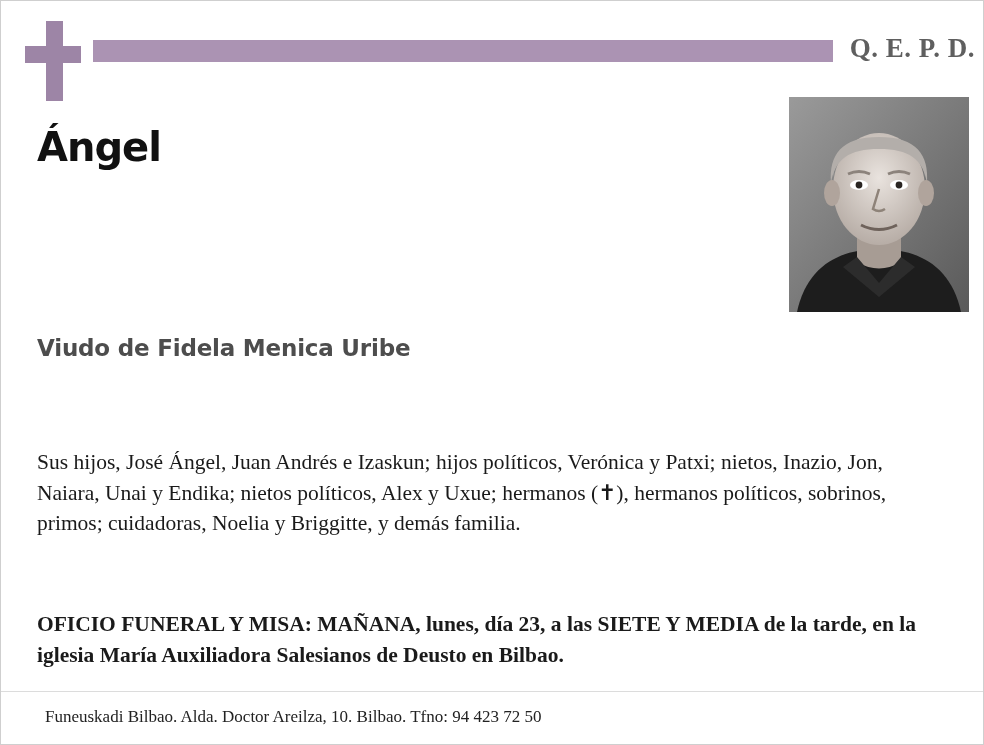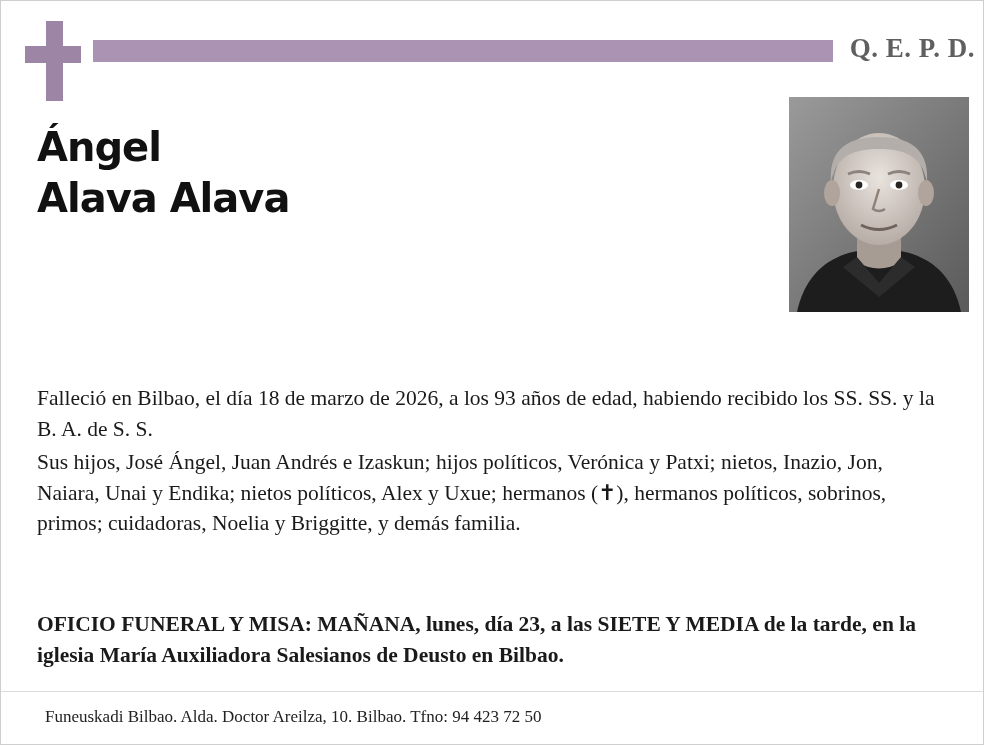--- a/index.html
+++ b/index.html
@@ -194,24 +194,23 @@
       <path d="M90 92 L84 112 Q90 116 96 112" stroke="#8e8379" stroke-width="2.5" fill="none"></path>
 
       <path d="M72 128 Q90 137 108 128" stroke="#6e625b" stroke-width="3" fill="none"></path>
 
       <path d="M68 160 L90 186 L112 160 L126 170 L90 200 L54 170 Z" fill="#2c2c2c"></path>
     </svg>
   </div>
 
   <div class="name-block">
     <div class="first-name">Ángel</div>
-    <div class="last-name">Alava Alava</div>
   </div>
 
-
-  <div class="para p-death">Falleció en Bilbao, el día 18 de marzo de 2026, a los 93 años de edad, habiendo recibido los SS. SS. y la B. A. de S. S.</div>
+  <div class="relation">Viudo de Fidela Menica Uribe</div>
+
   <div class="para p-family">Sus hijos, José Ángel, Juan Andrés e Izaskun; hijos políticos, Verónica y Patxi; nietos, Inazio, Jon, Naiara, Unai y Endika; nietos políticos, Alex y Uxue; hermanos (✝), hermanos políticos, sobrinos, primos; cuidadoras, Noelia y Briggitte, y demás familia.</div>
   <div class="para p-service">OFICIO FUNERAL Y MISA: MAÑANA, lunes, día 23, a las SIETE Y MEDIA de la tarde, en la iglesia María Auxiliadora Salesianos de Deusto en Bilbao.</div>
 
   <div class="rule"></div>
   <div class="footer">Funeuskadi Bilbao. Alda. Doctor Areilza, 10. Bilbao. Tfno: 94 423 72 50</div>
 
 </div>
 
 </body></html>

